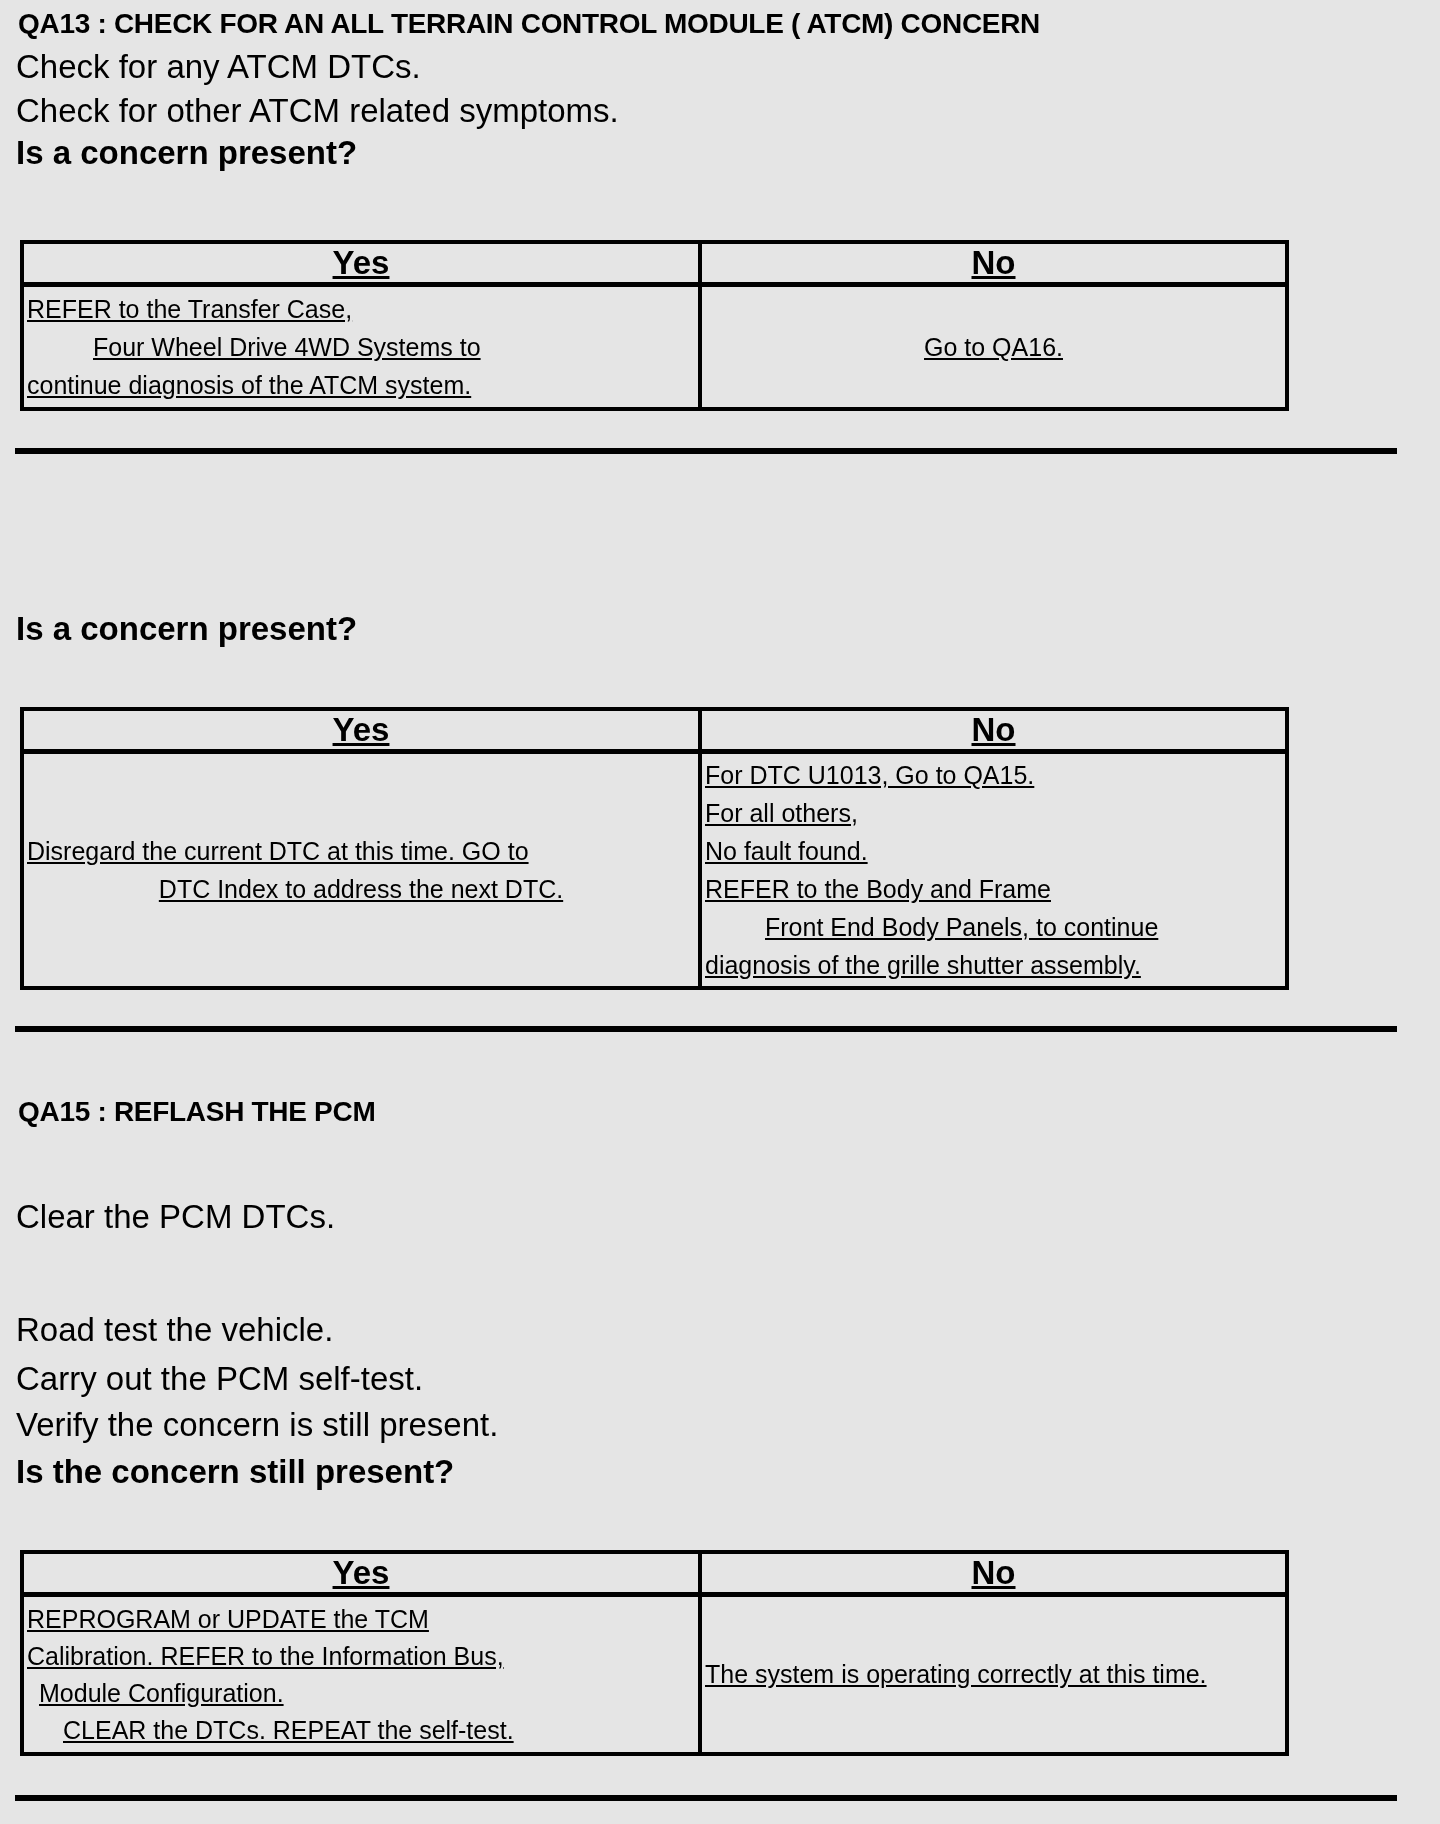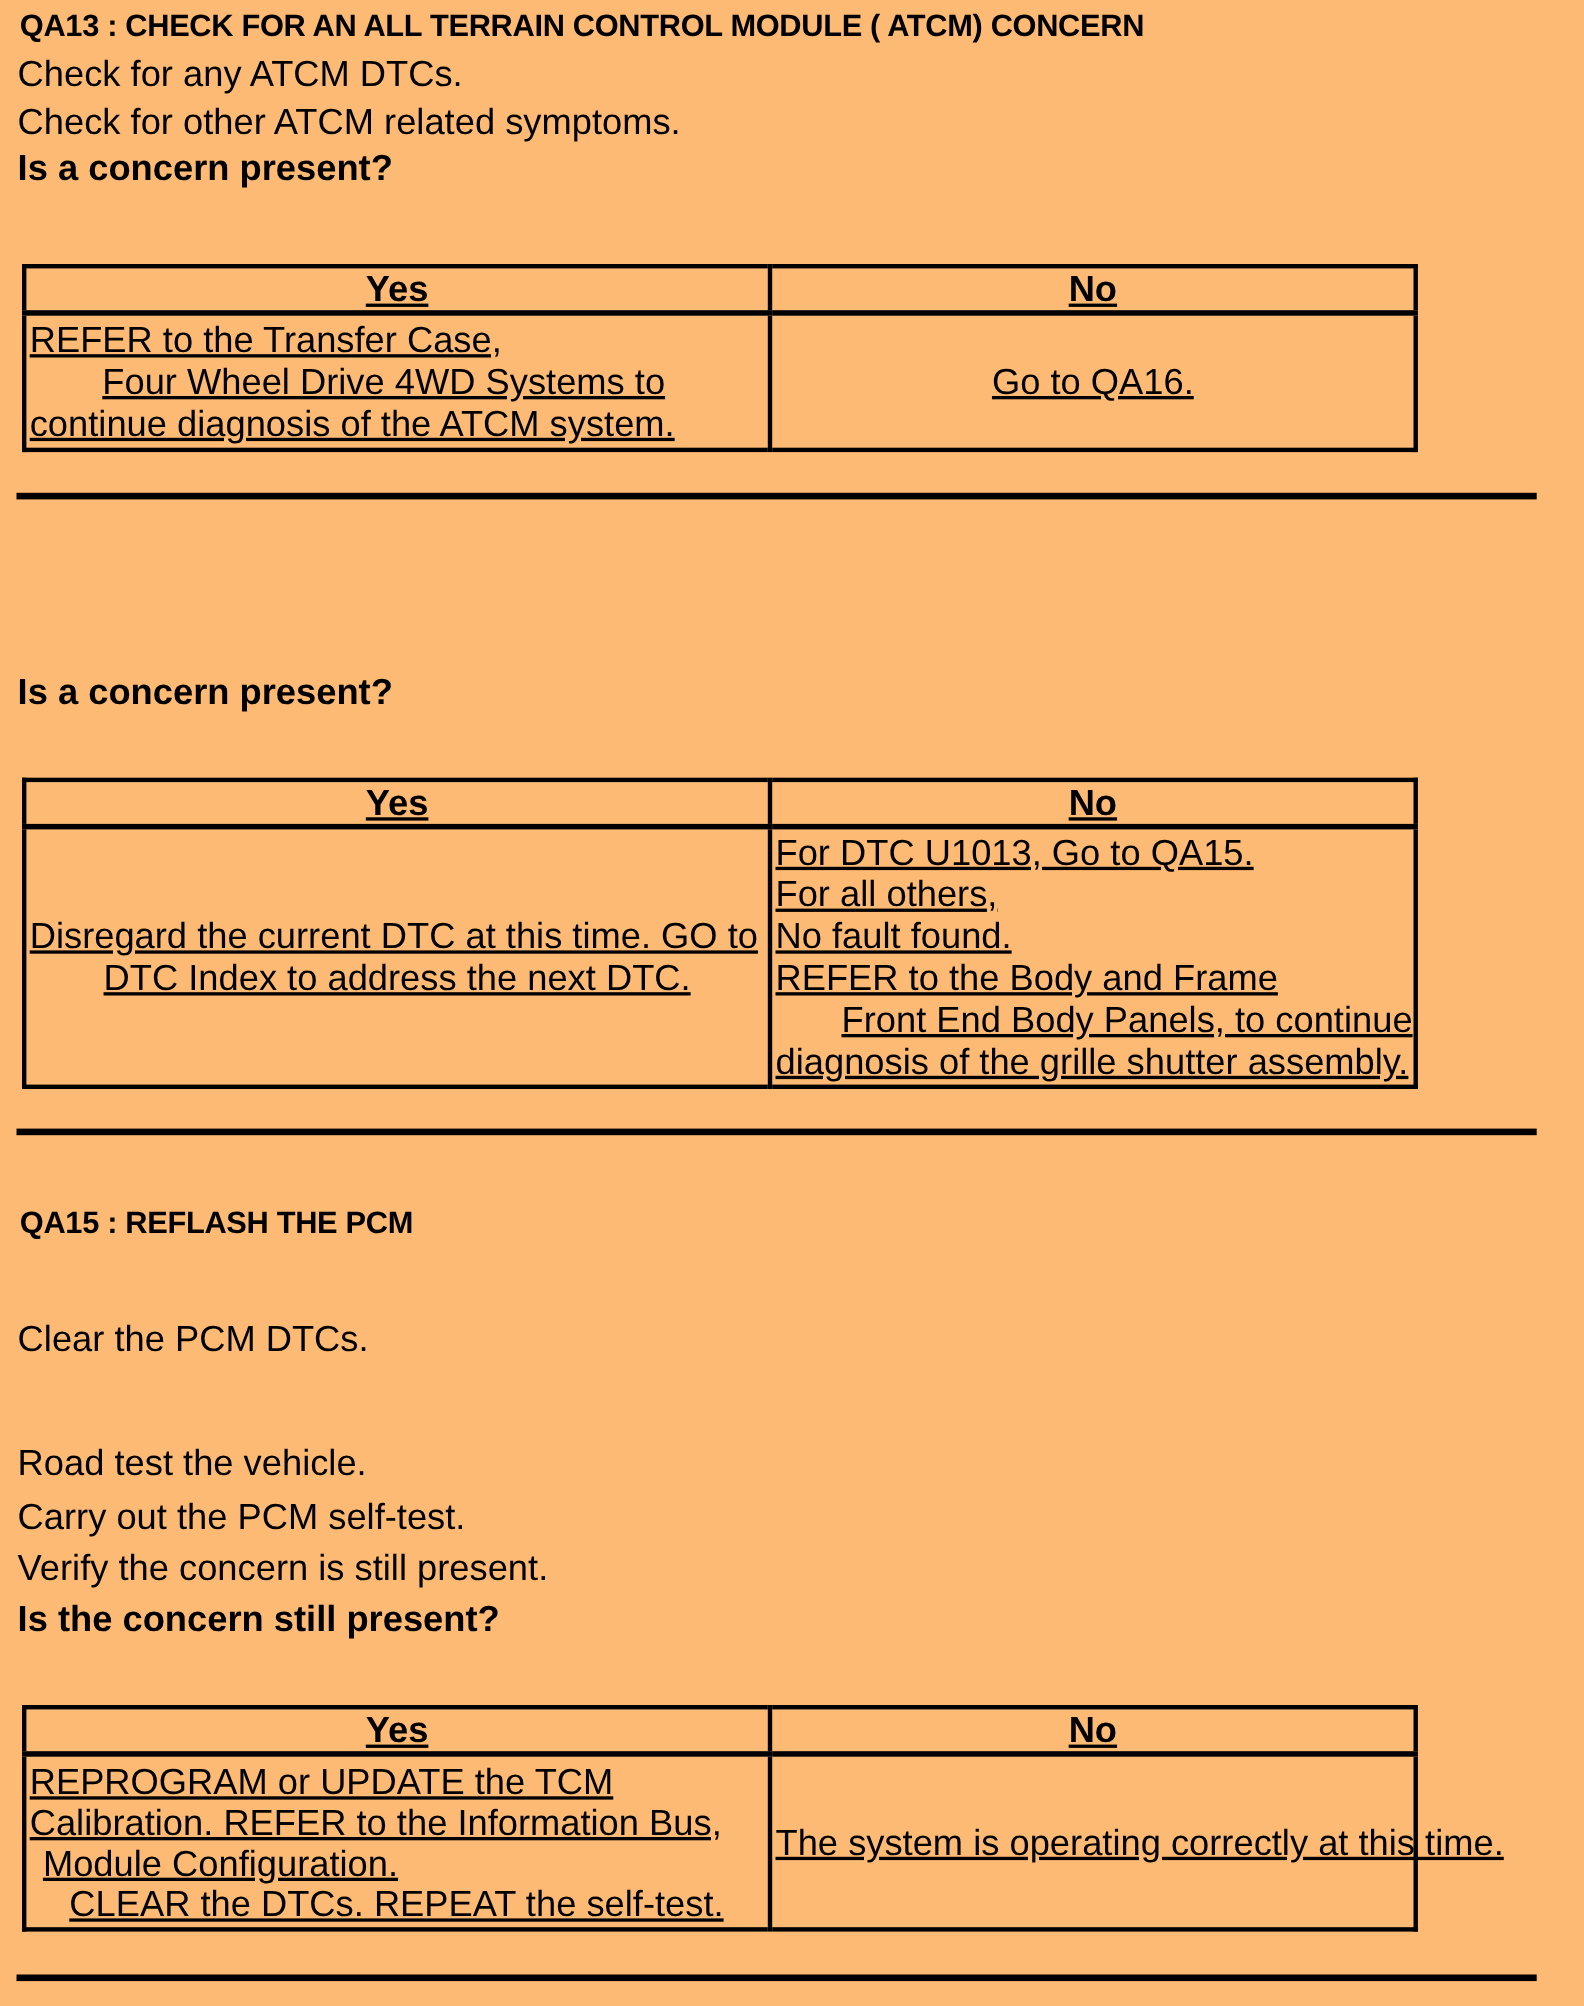--- a/index.html
+++ b/index.html
@@ -1,19 +1,19 @@
 <!DOCTYPE html>
 <html><head>
 <meta charset="utf-8">
 <style>
   html,body{margin:0;padding:0;background:#ffffff;}
   .page{
     position:relative;
     width:1440px;height:1824px;
-    background:#fdba74;
+    background:#e5e5e5;
     font-family:"Liberation Sans", sans-serif;
     color:#000000;
     overflow:hidden;
   }
   .h{
     position:absolute;left:18px;
     font-size:28px;font-weight:bold;line-height:34px;
     white-space:nowrap;letter-spacing:-0.3px;
   }
   .p{
@@ -32,21 +32,21 @@
     border:4px solid #000000;
     text-decoration:underline;
   }
   table.tbl col.c1{width:678px;}
   table.tbl th{
     font-size:33px;font-weight:bold;text-align:center;
     border-bottom:5px solid #000000;
     height:31px;padding:2px 3px;line-height:34px;
   }
   table.tbl td{
-    font-size:33px;padding:2px 3px;vertical-align:middle;
+    font-size:25px;padding:2px 3px;vertical-align:middle;
   }
   table.tbl th+th, table.tbl td+td{border-left:4px solid #000000;}
   table.t1 td{height:116px;line-height:38px;}
   table.t2 td{height:224px;line-height:38px;}
   table.t3 td{height:151px;line-height:37px;}
   td.vtop{vertical-align:top;}
   td.hctr{text-align:center;}
   .ln{white-space:nowrap;}
   .ln.ctr{text-align:center;}
   .ln.in66{padding-left:66px;}

